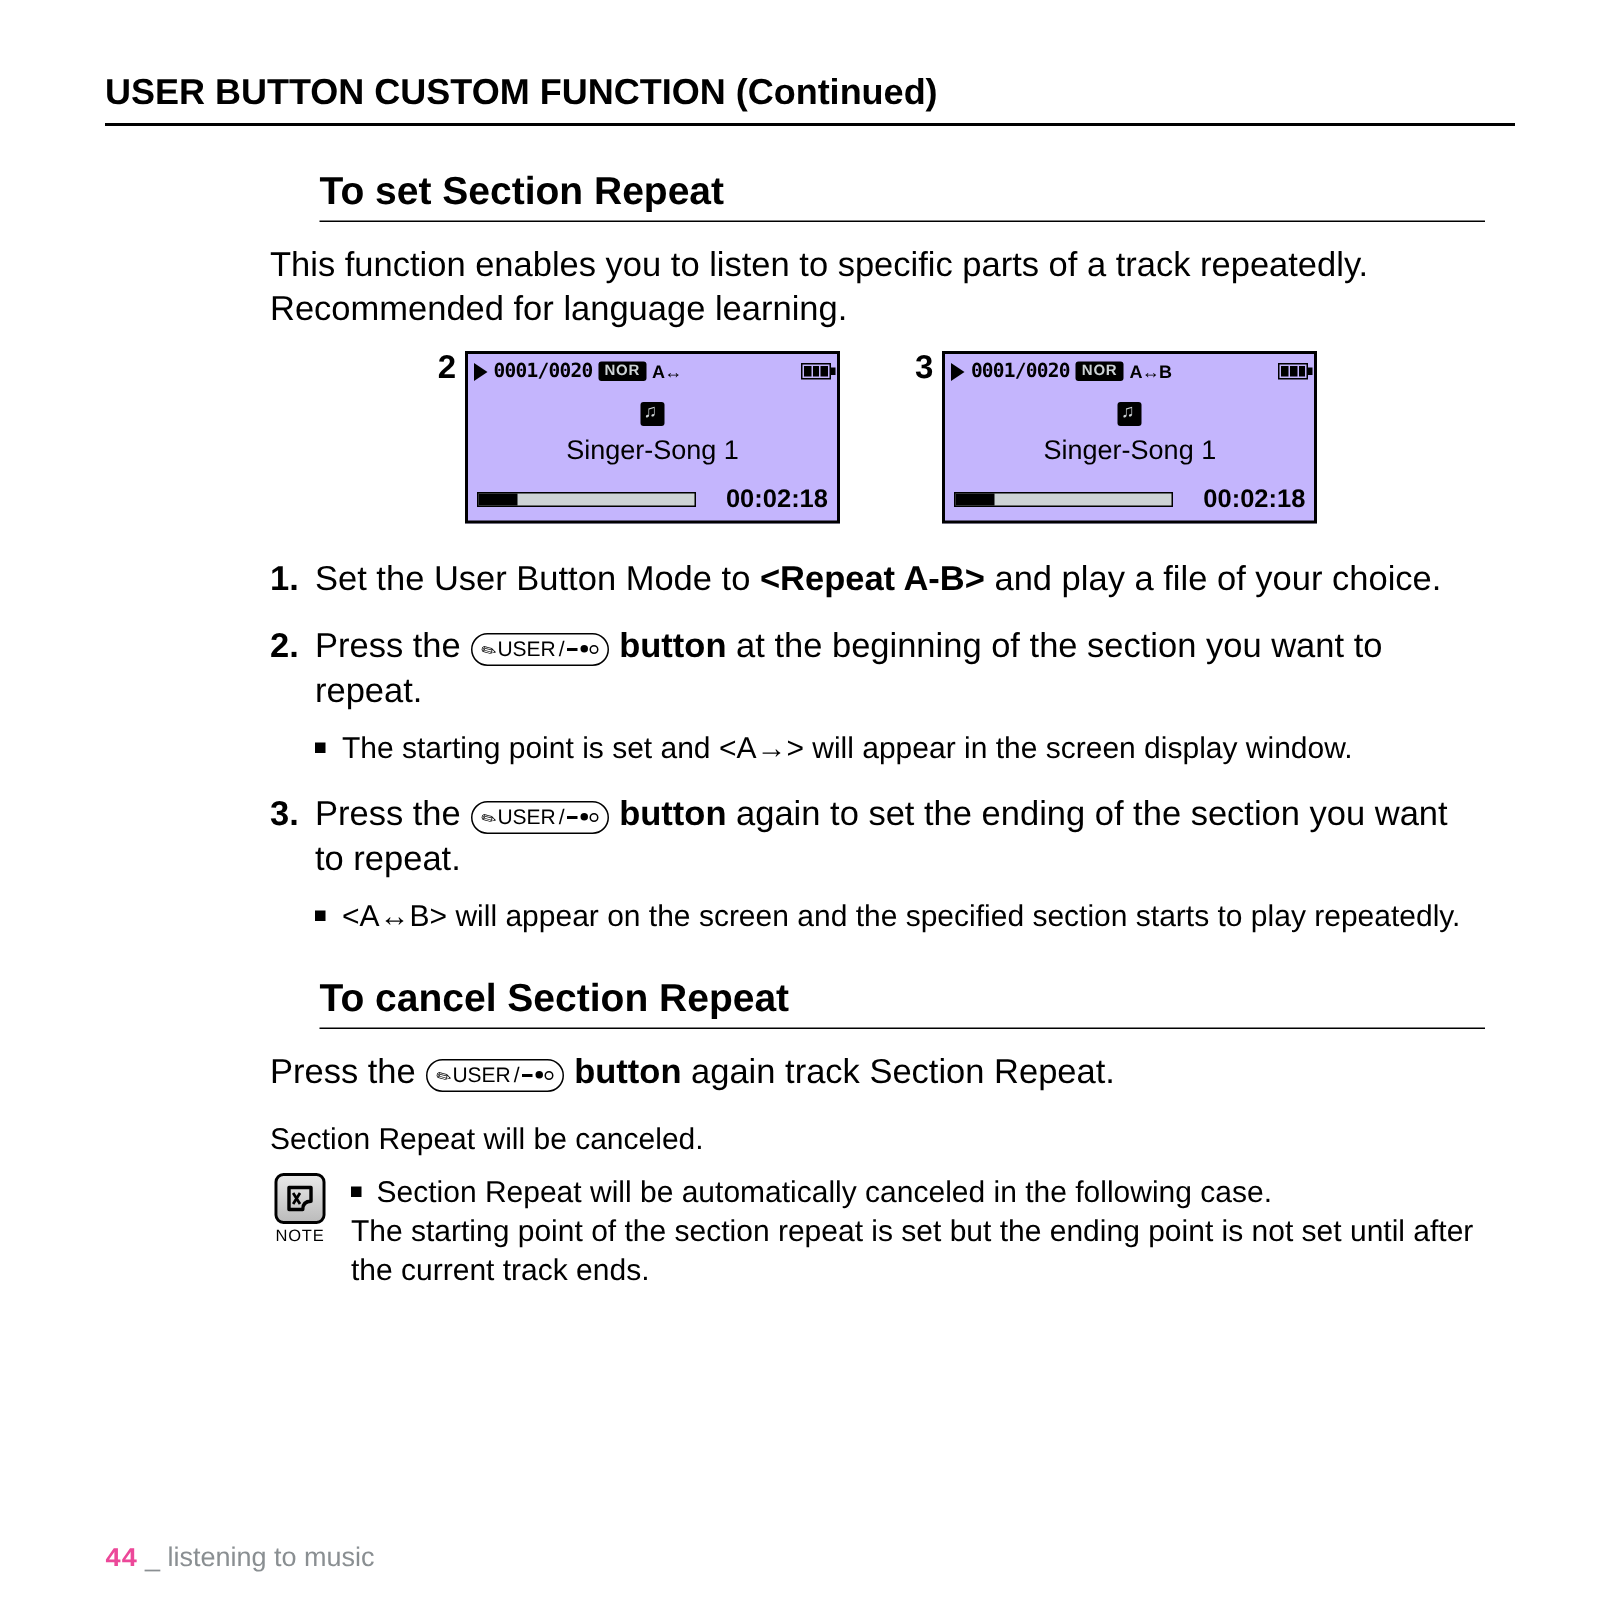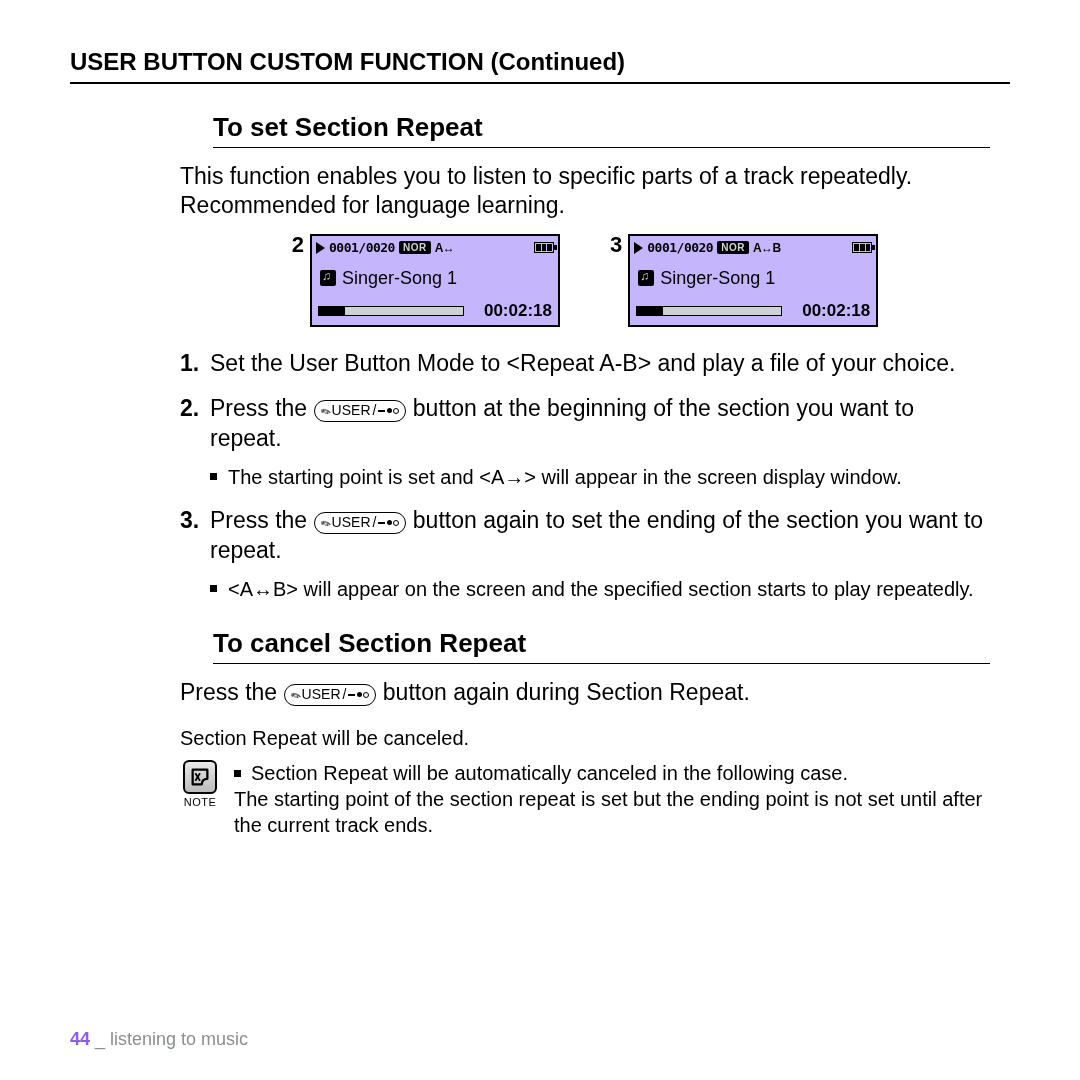--- a/index.html
+++ b/index.html
@@ -99,20 +99,21 @@
   }
   .batt::after {
     content:""; position:absolute; right:-4px; top:2px;
     width:3px; height:5px; background:#000;
   }
   .batt .fill { display:flex; height:100%; gap:1px; padding:1px; }
   .batt .fill span { flex:1; background:#000; }
   .lcd-mid {
     display:flex; align-items:center; gap:6px;
     padding: 10px 8px 12px 8px;
+    flex-direction: column;
   }
   .note-box {
     width:16px; height:16px; background:#000; border-radius:2px;
     position:relative;
   }
   .note-box::before {
     content:"♫"; color:#cdd3d5; font-size:12px;
     position:absolute; top:-1px; left:2px;
   }
   .song {
@@ -143,21 +144,21 @@
     padding-left: 30px;
     margin-bottom: 16px;
     line-height: 1.3;
   }
   ol.steps > li::before {
     content: counter(step) ".";
     position: absolute;
     left: 0;
     font-weight: bold;
   }
-  .bold { font-weight: normal; margin-top: 43px; }
+  .bold { font-weight: bold; margin-top: 43px; }
 
   .user-btn {
     display: inline-block;
     border: 1.5px solid #000;
     border-radius: 12px;
     padding: 0px 6px;
     font-size: 14px;
     line-height: 18px;
     vertical-align: 1px;
     background: #fff;
@@ -218,21 +219,21 @@
   .note-text .lead::before {
     content:""; display:inline-block; width:7px; height:7px; background:#000; margin-right:10px; vertical-align:3px;
   }
 
   .footer {
     position:absolute;
     left:70px; bottom:30px;
     font-size:18px;
     color:#8a8f92;
   }
-  .footer .pg { color:#8b5cf6; font-weight:bold; }
+  .footer .pg { color:#ec4899; font-weight:bold;font-family:Liberation Mono, monospace; }
 </style>
 </head>
 <body>
 
 <h1 class="page-title">USER BUTTON CUSTOM FUNCTION (Continued)</h1>
 
 <div class="section">
   <h2 class="sub">To set Section Repeat</h2>
   <p class="intro">This function enables you to listen to specific parts of a track repeatedly. Recommended for language learning.</p>
 
@@ -311,21 +312,21 @@
       <ul class="sub-bul">
           <li>&lt;A↔B&gt; will appear on the screen and the specified section starts to play repeatedly.</li>
         </ul>
     </li>
   </ol>
 </div>
 
 <div class="section section2">
   <h2 class="sub">To cancel Section Repeat</h2>
   <p class="plain">
-    <span>Press the </span><span class="user-btn"><span class="pen">✎</span><span>USER</span><span class="slash">/</span><span class="dash"></span><span class="dot"></span><span class="ring"></span></span><span class="bold"> button</span><span> again during Section Repeat.</span>
+    <span>Press the </span><span class="user-btn"><span class="pen">✎</span><span>USER</span><span class="slash">/</span><span class="dash"></span><span class="dot"></span><span class="ring"></span></span><span class="bold"> button</span><span> again track Section Repeat.</span>
   </p>
   <p class="small">Section Repeat will be canceled.</p>
 
   <div class="note-row">
     <div class="note-icon-col">
       <div class="note-icon">
         <svg viewBox="0 0 24 24">
             <path d="M4 4 L20 4 M4 4 L4 20 M4 20 L14 20 M20 4 L20 14 M14 20 Q14 14 20 14" fill="none" stroke="#000" stroke-width="2.5" stroke-linecap="round"></path>
             <path d="M7 8 L12 16 M12 8 L7 16" stroke="#000" stroke-width="2" fill="none"></path>
           </svg>

